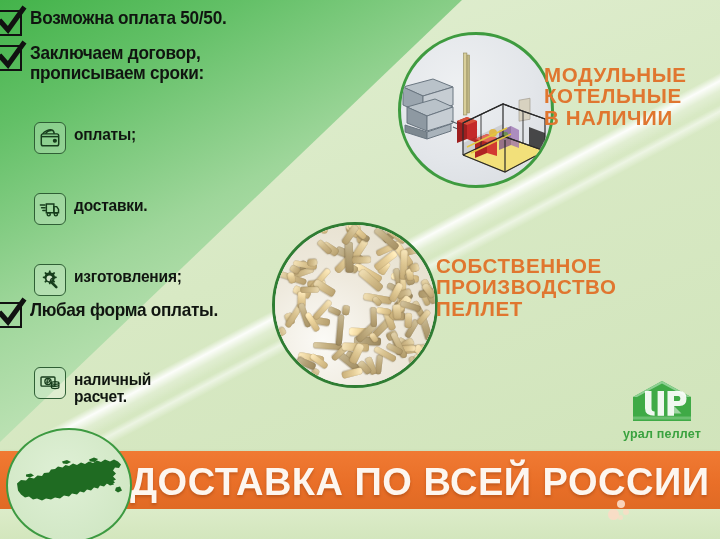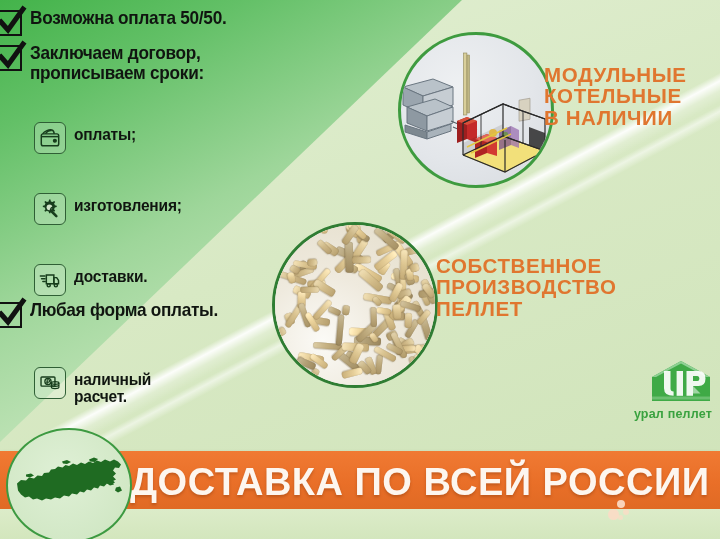--- a/index.html
+++ b/index.html
@@ -97,21 +97,21 @@
     font-weight:bold;
     color:#e0762f;
     letter-spacing:.6px;line-height:1.04;
     white-space:pre-line;
     text-transform:uppercase;
   }
   #h-boiler{left:544px;top:64px;font-size:20.5px;}
   #h-pellet{left:436px;top:255px;font-size:20.5px;}
 
   
-  .logo{position:absolute;left:612px;top:360px;width:100px;height:62px;text-align:right;}
+  .logo{position:absolute;left:612px;top:380px;width:100px;height:62px;text-align:center;}
   .logo svg{width:62px;height:42px;}
   .logo .lbl{
     font-family:"Liberation Sans", sans-serif;
     font-weight:bold;font-size:12.5px;color:#3aa23f;letter-spacing:.2px;margin-top:1px;
   }
 
   
   .banner{
     position:absolute;left:0;top:451px;width:720px;height:58px;
     background:linear-gradient(180deg,#f07a33 0%,#e96f28 55%,#e06a24 100%);
@@ -187,47 +187,47 @@
       <span class="sqicon">
         <svg viewBox="0 0 24 24" fill="none" stroke="#173d1c" stroke-width="1.6">
           <rect x="2.5" y="7.5" width="19" height="13" rx="2"></rect>
           <path d="M2.5 10.5h19"></path>
           <path d="M4 7.5c2-3 7-5 10-4.2 1.6.4 2.4 1.6 2.6 4.2"></path>
           <path d="M7 7.2c1.6-2.2 4.6-3.6 6.6-3.2"></path>
           <circle cx="17.3" cy="15" r="1.5" fill="#173d1c"></circle>
         </svg>
       </span>
       <span class="subtext">оплаты;</span>
+    </div>
+
+    <div class="row sub">
+      <span class="sqicon">
+        <svg viewBox="0 0 24 24" fill="none" stroke="#173d1c" stroke-width="1.6">
+          <path d="M8 6.5h8.2v9.5H8z"></path>
+          <path d="M16.2 9.4h3.1l2 3v3.6h-5.1z"></path>
+          <circle cx="10.6" cy="17.8" r="1.7"></circle>
+          <circle cx="18.4" cy="17.8" r="1.7"></circle>
+          <path d="M1.5 7.6h5M2.8 10.6h3.8M4.2 13.6h2.6" stroke-linecap="round"></path>
+        </svg>
+      </span>
+      <span class="subtext">доставки.</span>
     </div>
 
     <div class="row sub">
       <span class="sqicon">
         <svg viewBox="0 0 24 24">
           <g fill="#173d1c">
             <path d="M11 1.6l1.5 0 .45 2.1a7.6 7.6 0 011.85.77l1.8-1.2 1.06 1.06-1.2 1.8c.34.57.6 1.19.77 1.85l2.1.45 0 1.5-2.1.45a7.6 7.6 0 01-.77 1.85l1.2 1.8-1.06 1.06-1.8-1.2a7.6 7.6 0 01-1.85.77l-.45 2.1-1.5 0-.45-2.1a7.6 7.6 0 01-1.85-.77l-1.8 1.2-1.06-1.06 1.2-1.8a7.6 7.6 0 01-.77-1.85l-2.1-.45 0-1.5 2.1-.45c.17-.66.43-1.28.77-1.85l-1.2-1.8 1.06-1.06 1.8 1.2a7.6 7.6 0 011.85-.77z"></path>
           </g>
           <circle cx="11.4" cy="10.2" r="3.1" fill="#cfe3c8"></circle>
           <path d="M13.5 12.4l6.4 6.4a1.4 1.4 0 01-2 2l-6.4-6.4z" fill="#173d1c"></path>
           <path d="M16.6 10.2a3 3 0 00-3.9 3.9" fill="none" stroke="#173d1c" stroke-width="1.5"></path>
         </svg>
       </span>
       <span class="subtext">изготовления;</span>
-    </div>
-
-    <div class="row sub">
-      <span class="sqicon">
-        <svg viewBox="0 0 24 24" fill="none" stroke="#173d1c" stroke-width="1.6">
-          <path d="M8 6.5h8.2v9.5H8z"></path>
-          <path d="M16.2 9.4h3.1l2 3v3.6h-5.1z"></path>
-          <circle cx="10.6" cy="17.8" r="1.7"></circle>
-          <circle cx="18.4" cy="17.8" r="1.7"></circle>
-          <path d="M1.5 7.6h5M2.8 10.6h3.8M4.2 13.6h2.6" stroke-linecap="round"></path>
-        </svg>
-      </span>
-      <span class="subtext">доставки.</span>
     </div>
 
     <div class="row main">
       <span class="chk">
         <svg viewBox="0 0 32 32">
             <path d="M6 17 L13 25 L28 4" fill="none" stroke="#111" stroke-width="5" stroke-linecap="square"></path>
           </svg>
       </span>
       <span class="maintext">Любая форма оплаты.</span>
     </div>

